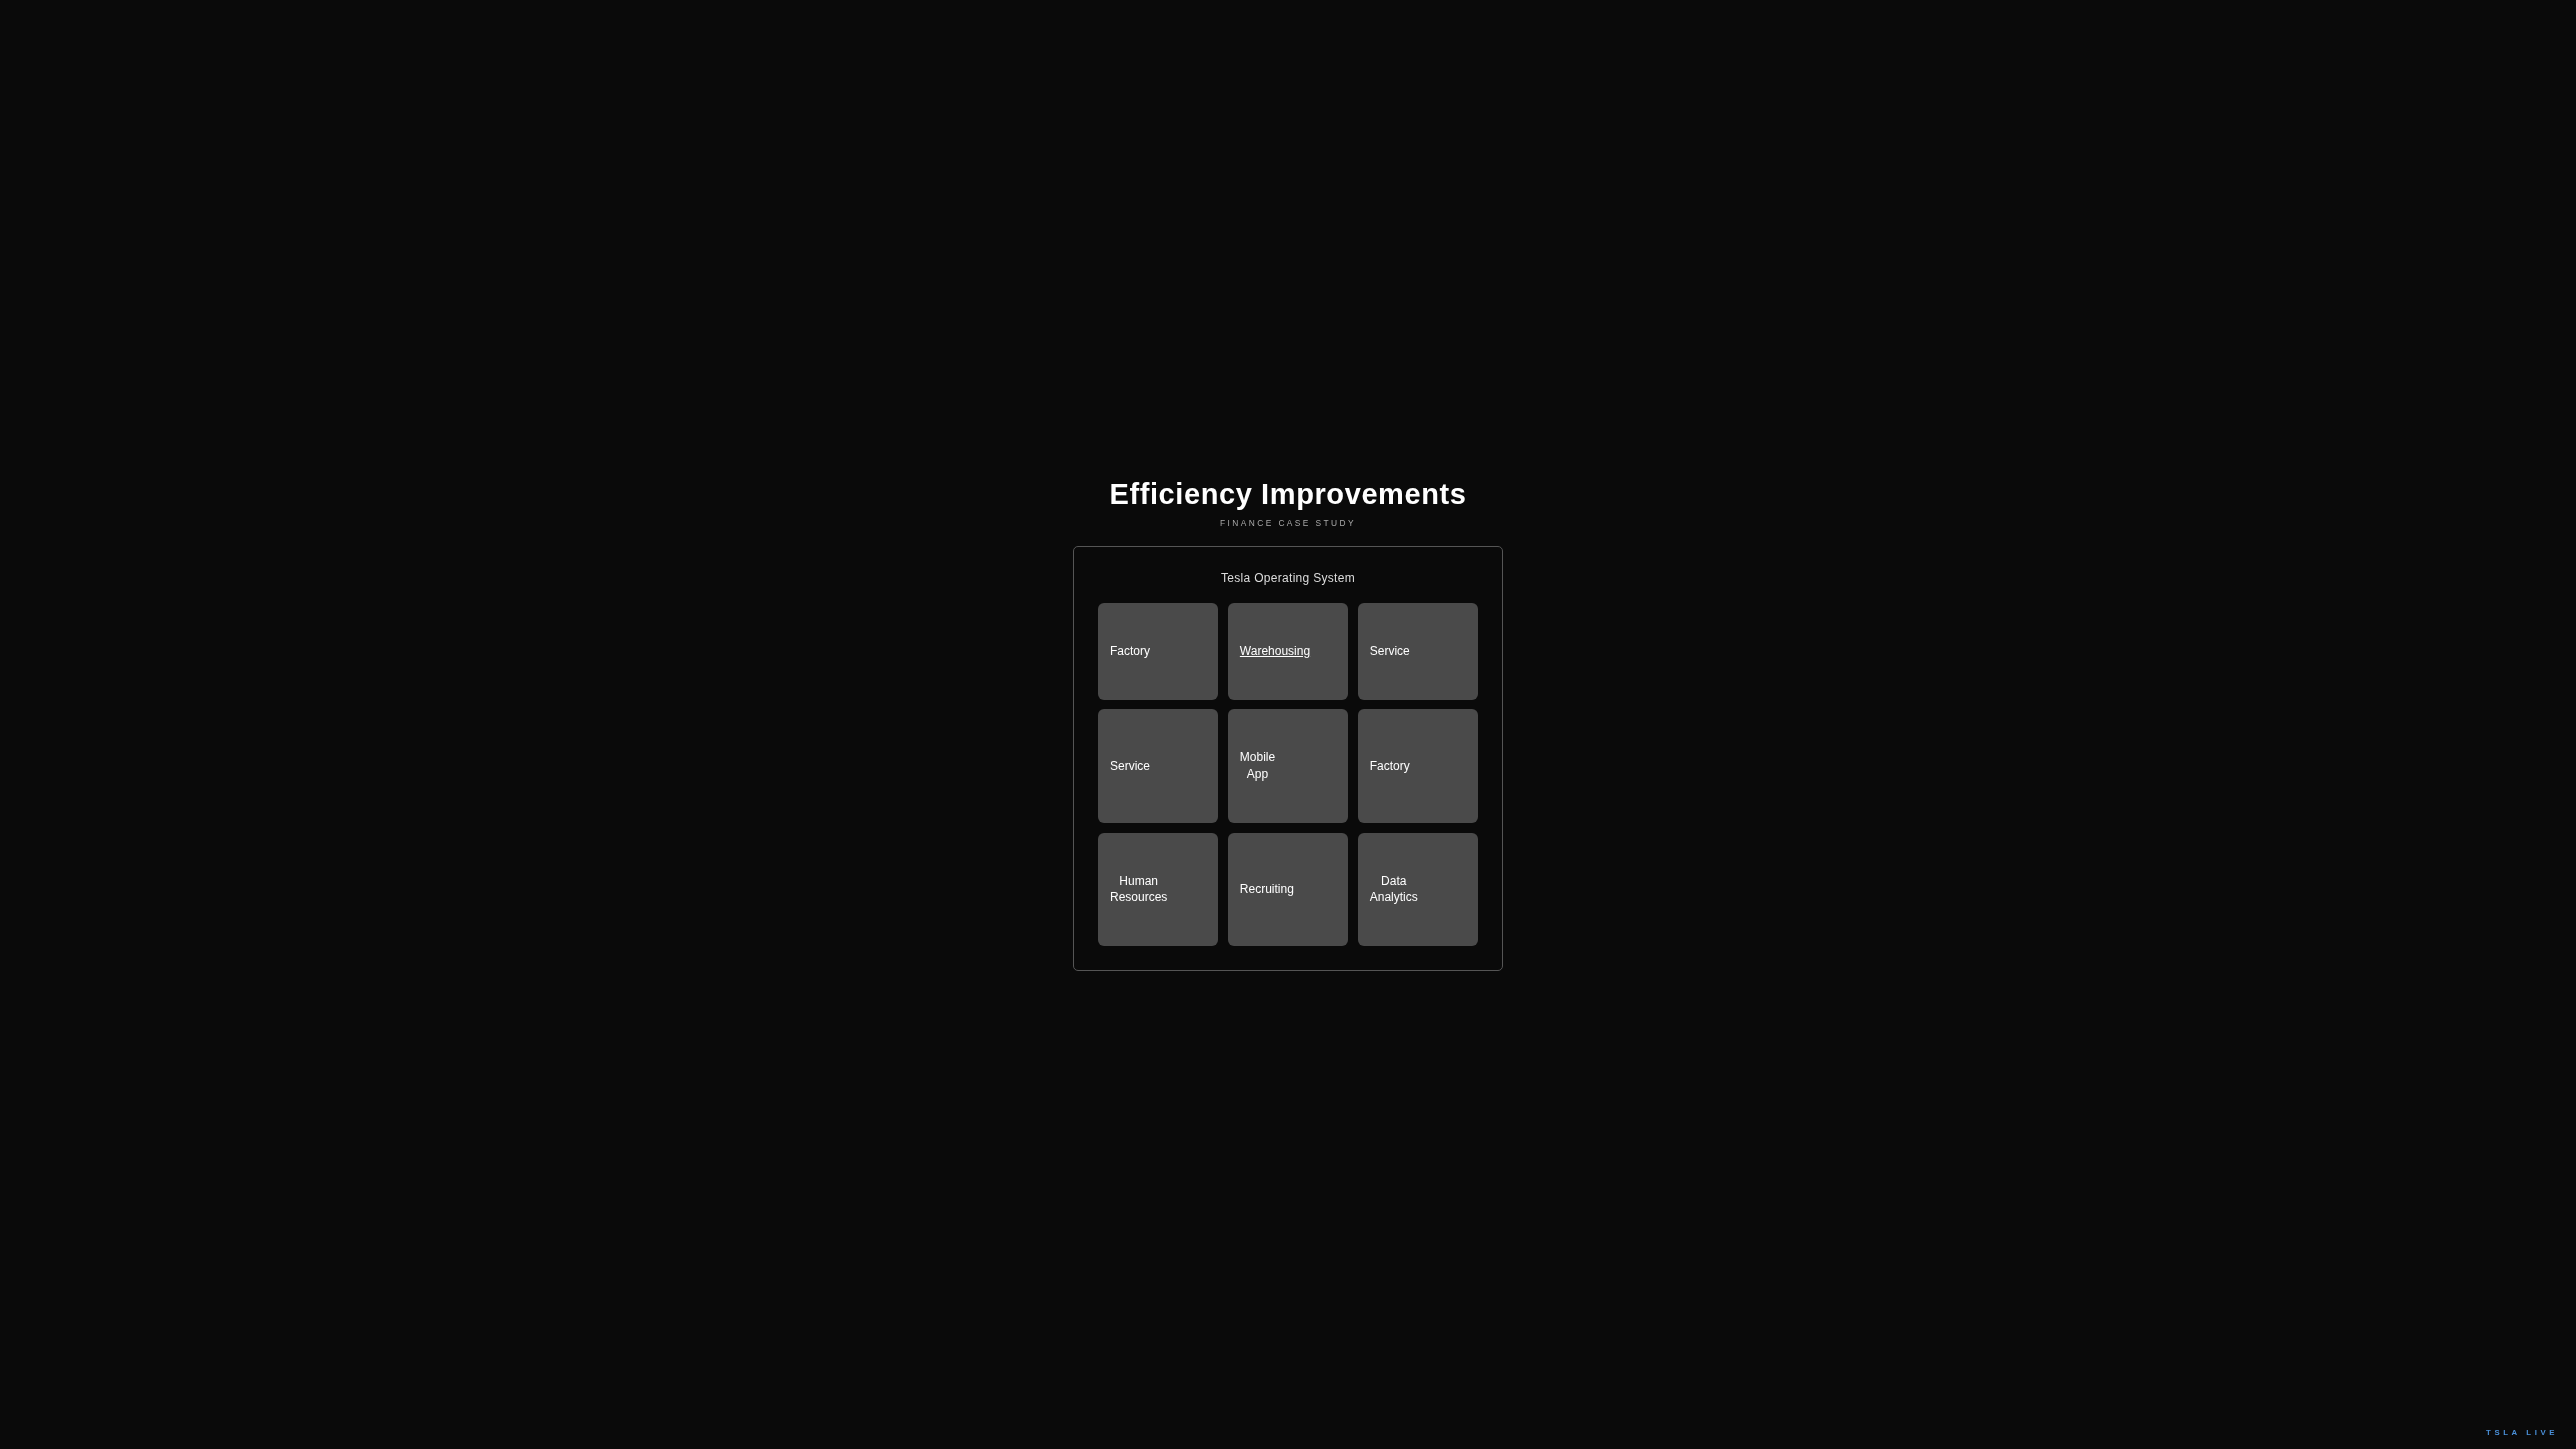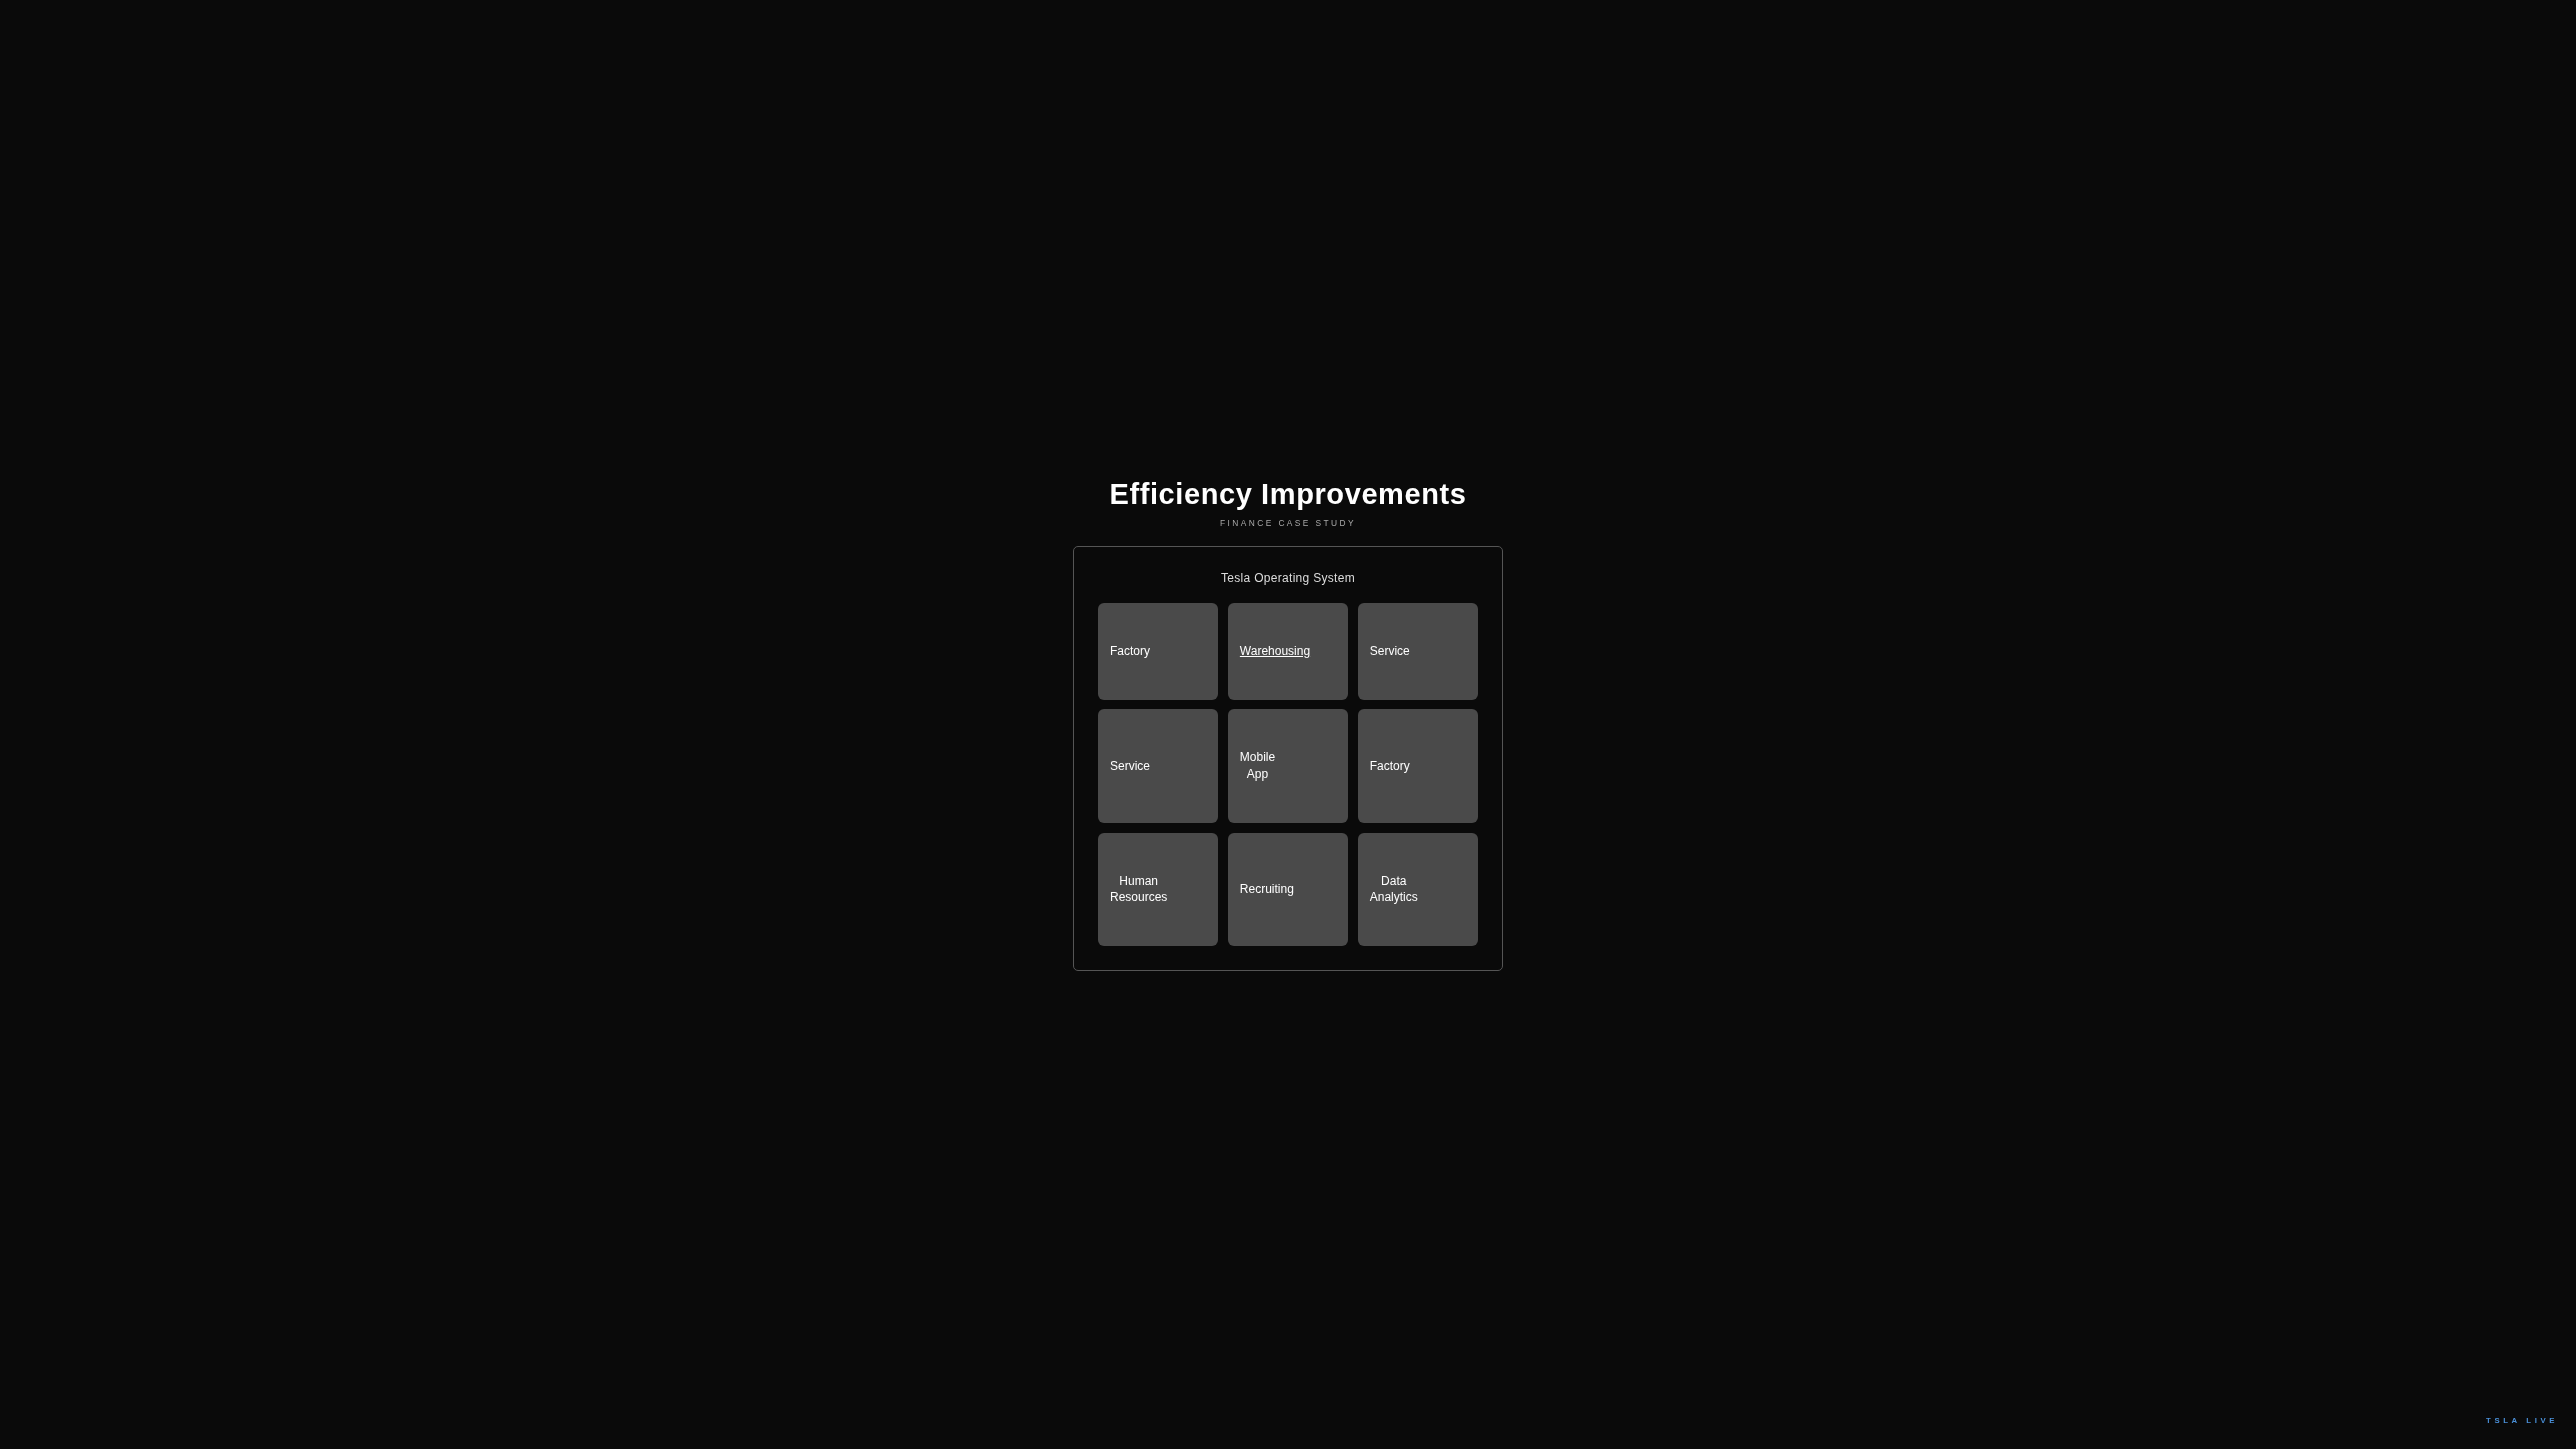--- a/index.html
+++ b/index.html
@@ -79,21 +79,21 @@
     .grid-item-label {
       font-size: 12px;
       font-weight: 400;
       color: #ffffff;
       text-align: center;
       line-height: 1.4;
     }
 
     .tesla-live-logo {
       position: fixed;
-      bottom: 24px;
+      bottom: 12px;
       right: 18px;
       font-size: 7.8px;
       font-weight: 700;
       letter-spacing: 3.6px;
       color: #4a90d9;
       font-family: 'Arial', sans-serif;
     }
   </style>
 </head>
 <body>

